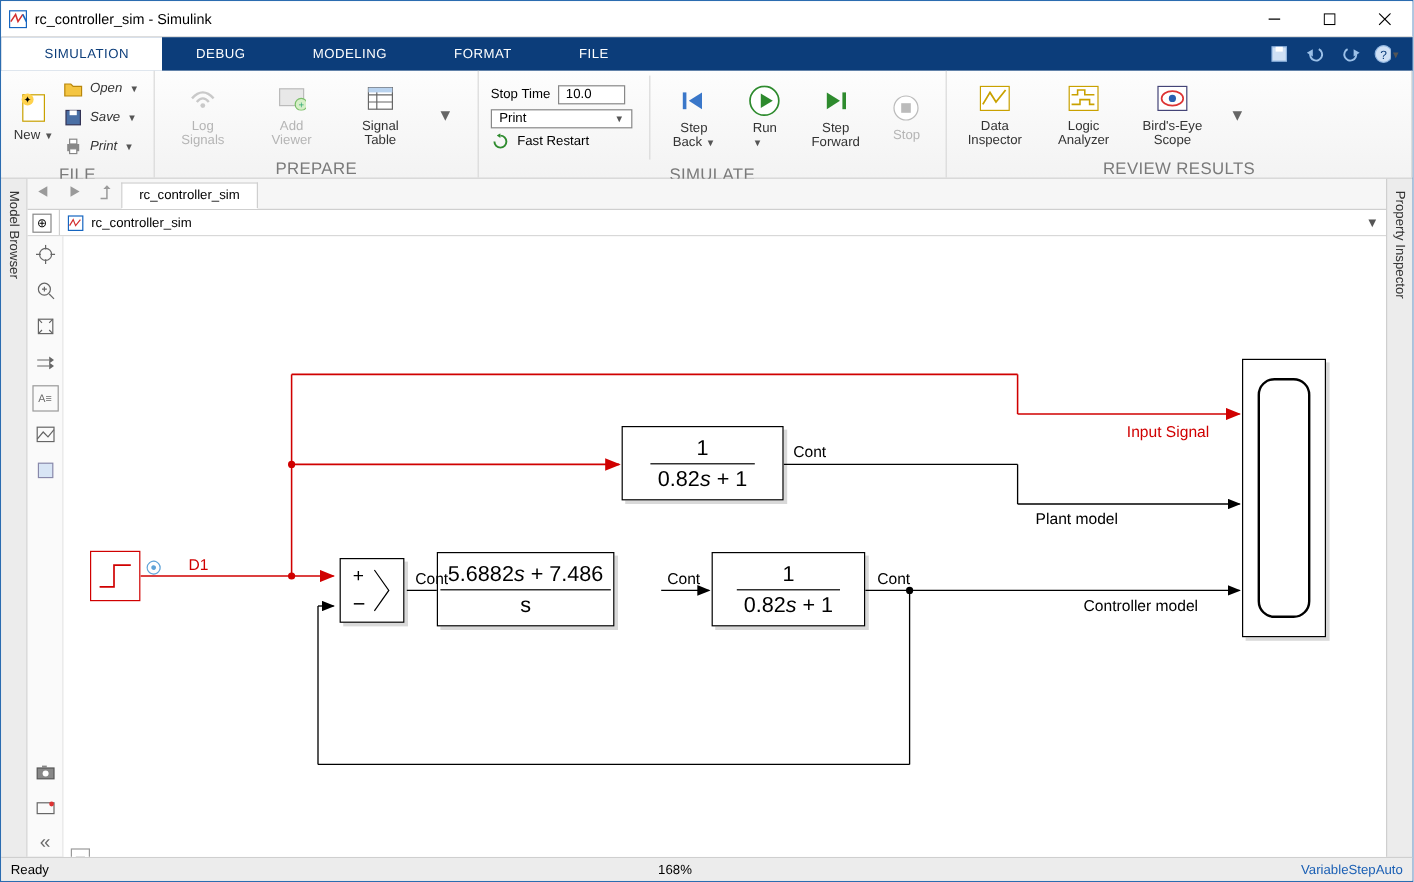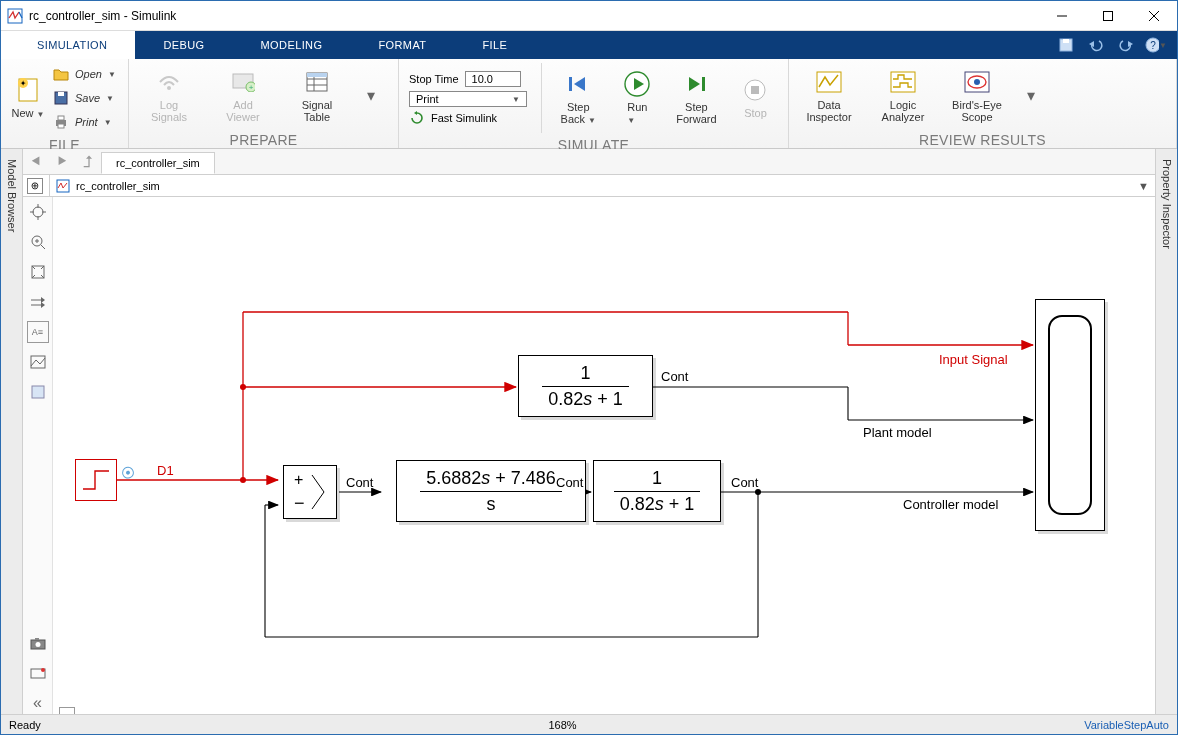--- a/index.html
+++ b/index.html
@@ -233,21 +233,21 @@
               <span>Print</span>
               <span class="tri">▼</span>
             </div>
           <div class="simrow">
               <span class="ic">
                 <svg width="16" height="14">
                   <path d="M3 7 A5 5 0 1 0 8 2" fill="none" stroke="#2e8b2e" stroke-width="1.6"></path>
                   <polygon points="8,0 8,4 5,2" fill="#2e8b2e"></polygon>
                 </svg>
               </span>
-              <span>Fast Simulink</span>
+              <span>Fast Restart</span>
             </div>
         </div>
         <div class="vsep"></div>
         <div class="bigbtn">
             <span class="ic">
               <svg width="22" height="22">
                 <rect x="2" y="4" width="3" height="14" fill="#3a77c9"></rect>
                 <polygon points="18,4 18,18 7,11" fill="#3a77c9"></polygon>
               </svg>
             </span>
@@ -467,21 +467,21 @@
 
           <div class="blk" style="left:465px;top:158px;width:135px;height:62px;">
             <div class="frac">
                 <div class="num">1</div>
                 <div class="bar"></div>
                 <div class="den"><span>0.82</span><span class="it">s</span><span> + 1</span></div>
               </div>
           </div>
           <div class="lbl" style="left:608px;top:172px;">Cont</div>
 
-          <div class="blk" style="left:343px;top:263px;width:190px;height:62px;">
+          <div class="blk" style="left:311px;top:263px;width:148px;height:62px;">
             <div class="frac">
                 <div class="num"><span>5.6882</span><span class="it">s</span><span> + 7.486</span></div>
                 <div class="bar"></div>
                 <div class="den it">s</div>
               </div>
           </div>
           <div class="lbl" style="left:293px;top:278px;">Cont</div>
           <div class="lbl" style="left:503px;top:278px;">Cont</div>
 
           <div class="blk" style="left:540px;top:263px;width:128px;height:62px;">

